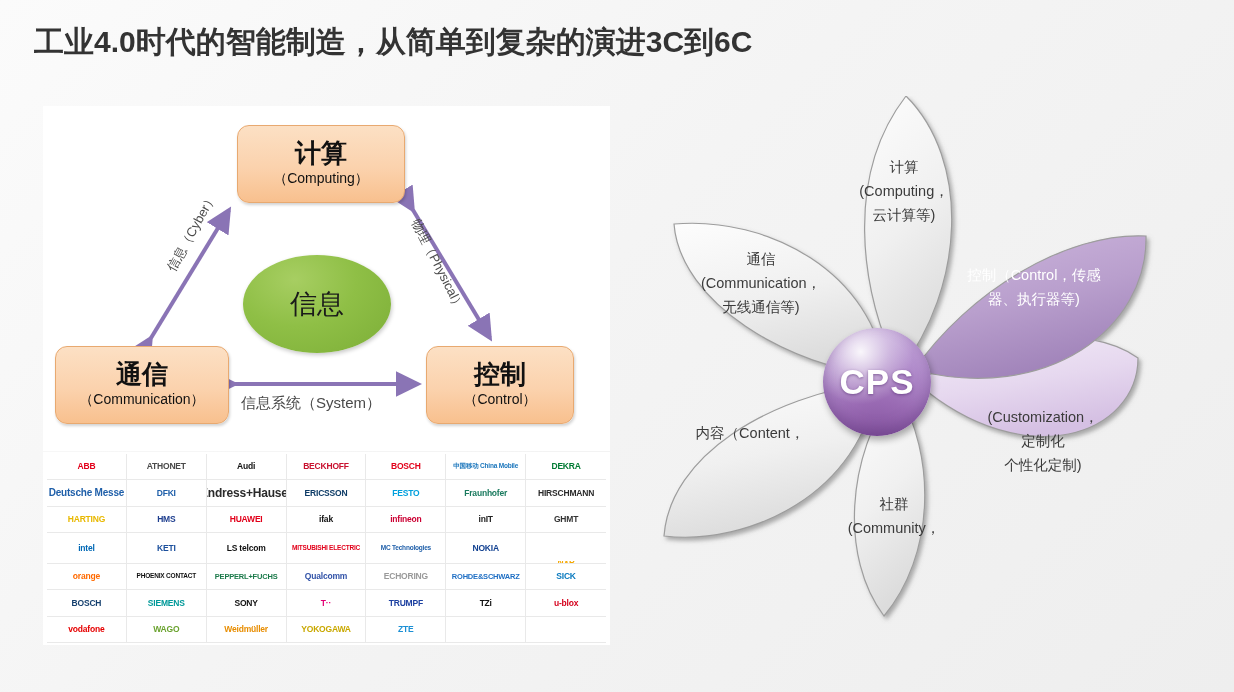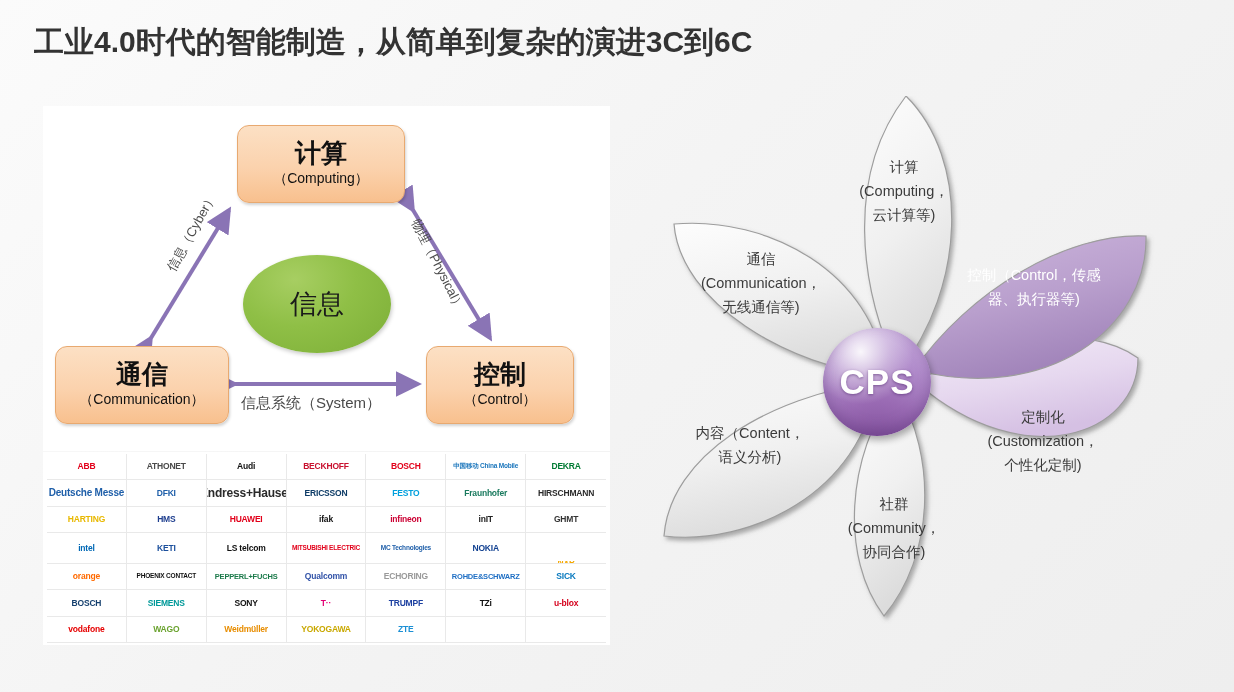--- a/index.html
+++ b/index.html
@@ -250,32 +250,30 @@
       <div>无线通信等)</div>
     </div>
 
     <div class="petal-text light" id="pt-control">
       <div>控制（Control，传感</div>
       <div>器、执行器等)</div>
     </div>
 
     <div class="petal-text" id="pt-content">
       <div>内容（Content，</div>
-      <div>语义分析)</div>
     </div>
 
     <div class="petal-text" id="pt-community">
       <div>社群</div>
       <div>(Community，</div>
-      <div>协同合作)</div>
     </div>
 
     <div class="petal-text" id="pt-customization">
+      <div>(Customization，</div>
       <div>定制化</div>
-      <div>(Customization，</div>
       <div>个性化定制)</div>
     </div>
 
     <div id="cps-orb">
       <span>CPS</span>
     </div>
   </div>
 
 </div>
 

